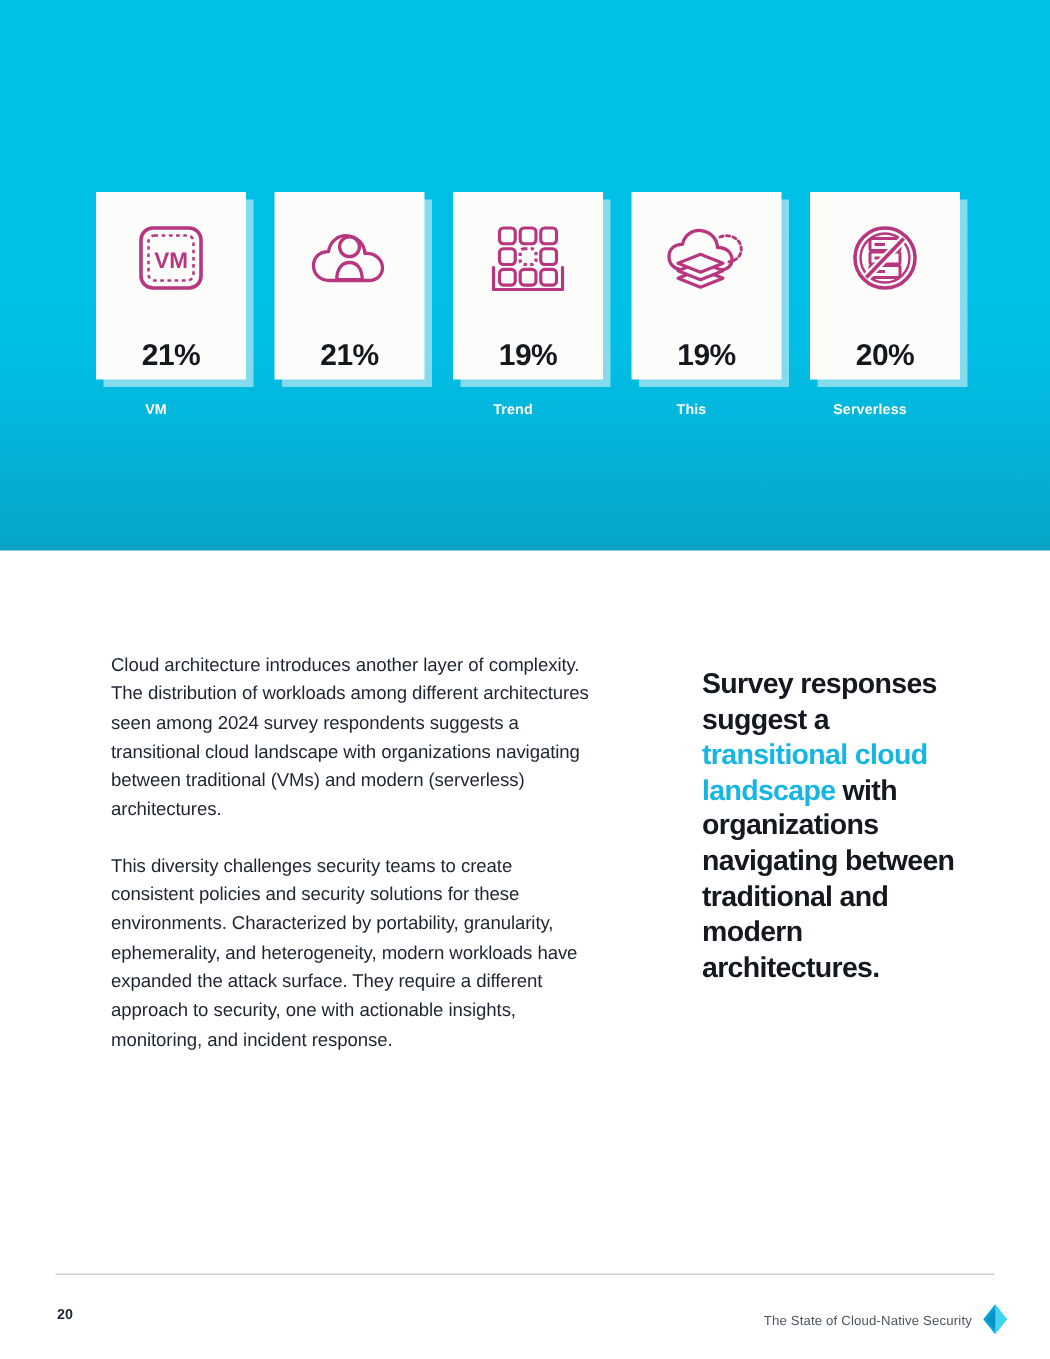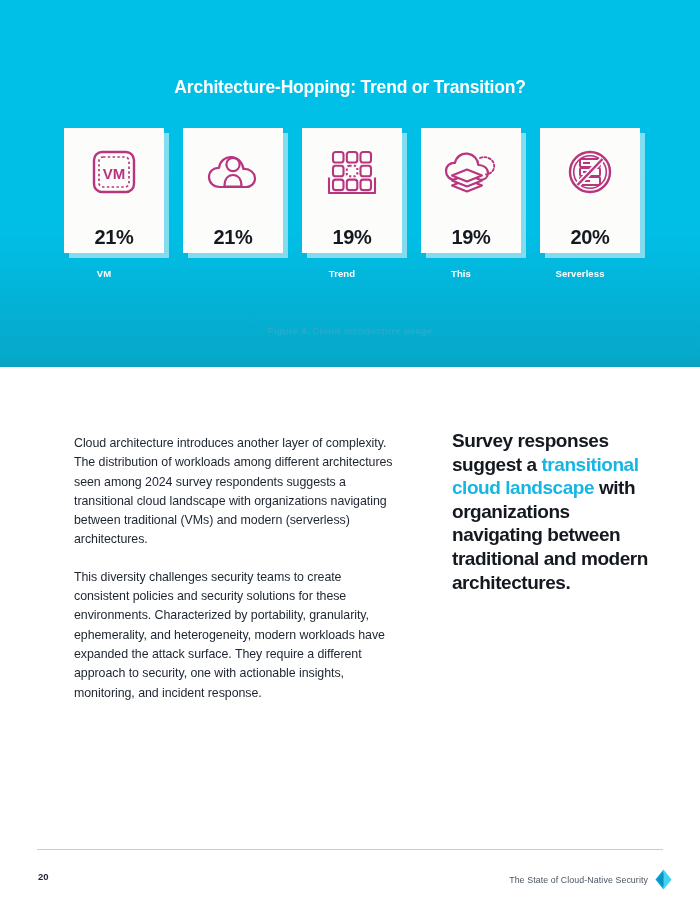--- a/index.html
+++ b/index.html
@@ -145,21 +145,21 @@
     left: 452px;
     top: 62px;
     width: 212px;
   }
   .pullquote {
     font-size: 19px;
     line-height: 23.6px;
     font-weight: bold;
     color: #14181f;
     letter-spacing: -0.45px;
-    margin: 0;
+    margin: 16px;
   }
   .pq-accent { color: #16b6e4; }
 
   
   .footer-rule {
     position: absolute;
     left: 37px;
     top: 849px;
     width: 626px;
     height: 1px;
@@ -186,21 +186,20 @@
     color: #4a5560;
     letter-spacing: 0.1px;
   }
   .footer-logo { width: 17px; height: 21px; display:block; }
 </style>
 </head>
 <body>
 
 <div class="hero">
 
-  <div class="hero-title">Architecture-Hopping: Trend or Transition?</div>
 
   <div class="card-row">
 
     <div class="card-cell">
       <div class="card-shadow-wrap">
         <div class="card-shadow"></div>
         <div class="card">
           <div class="card-icon">
             <svg width="48" height="48" viewBox="0 0 48 48">
               <rect x="4" y="4" width="40" height="40" rx="8" ry="8" fill="none" stroke="#b8357f" stroke-width="2.4"></rect>
@@ -298,21 +297,20 @@
             </svg>
           </div>
           <div class="card-pct">20%</div>
         </div>
       </div>
       <div class="card-label">Serverless</div>
     </div>
 
   </div>
 
-  <div class="figure-caption">Figure 4. Cloud architecture usage</div>
 </div>
 
 <div class="content">
 
   <div class="col-left">
     <p class="body-para">Cloud architecture introduces another layer of complexity. The distribution of workloads among different architectures seen among 2024 survey respondents suggests a transitional cloud landscape with organizations navigating between traditional (VMs) and modern (serverless) architectures.</p>
     <p class="body-para">This diversity challenges security teams to create consistent policies and security solutions for these environments. Characterized by portability, granularity, ephemerality, and heterogeneity, modern workloads have expanded the attack surface. They require a different approach to security, one with actionable insights, monitoring, and incident response.</p>
   </div>
 
   <div class="col-right">

